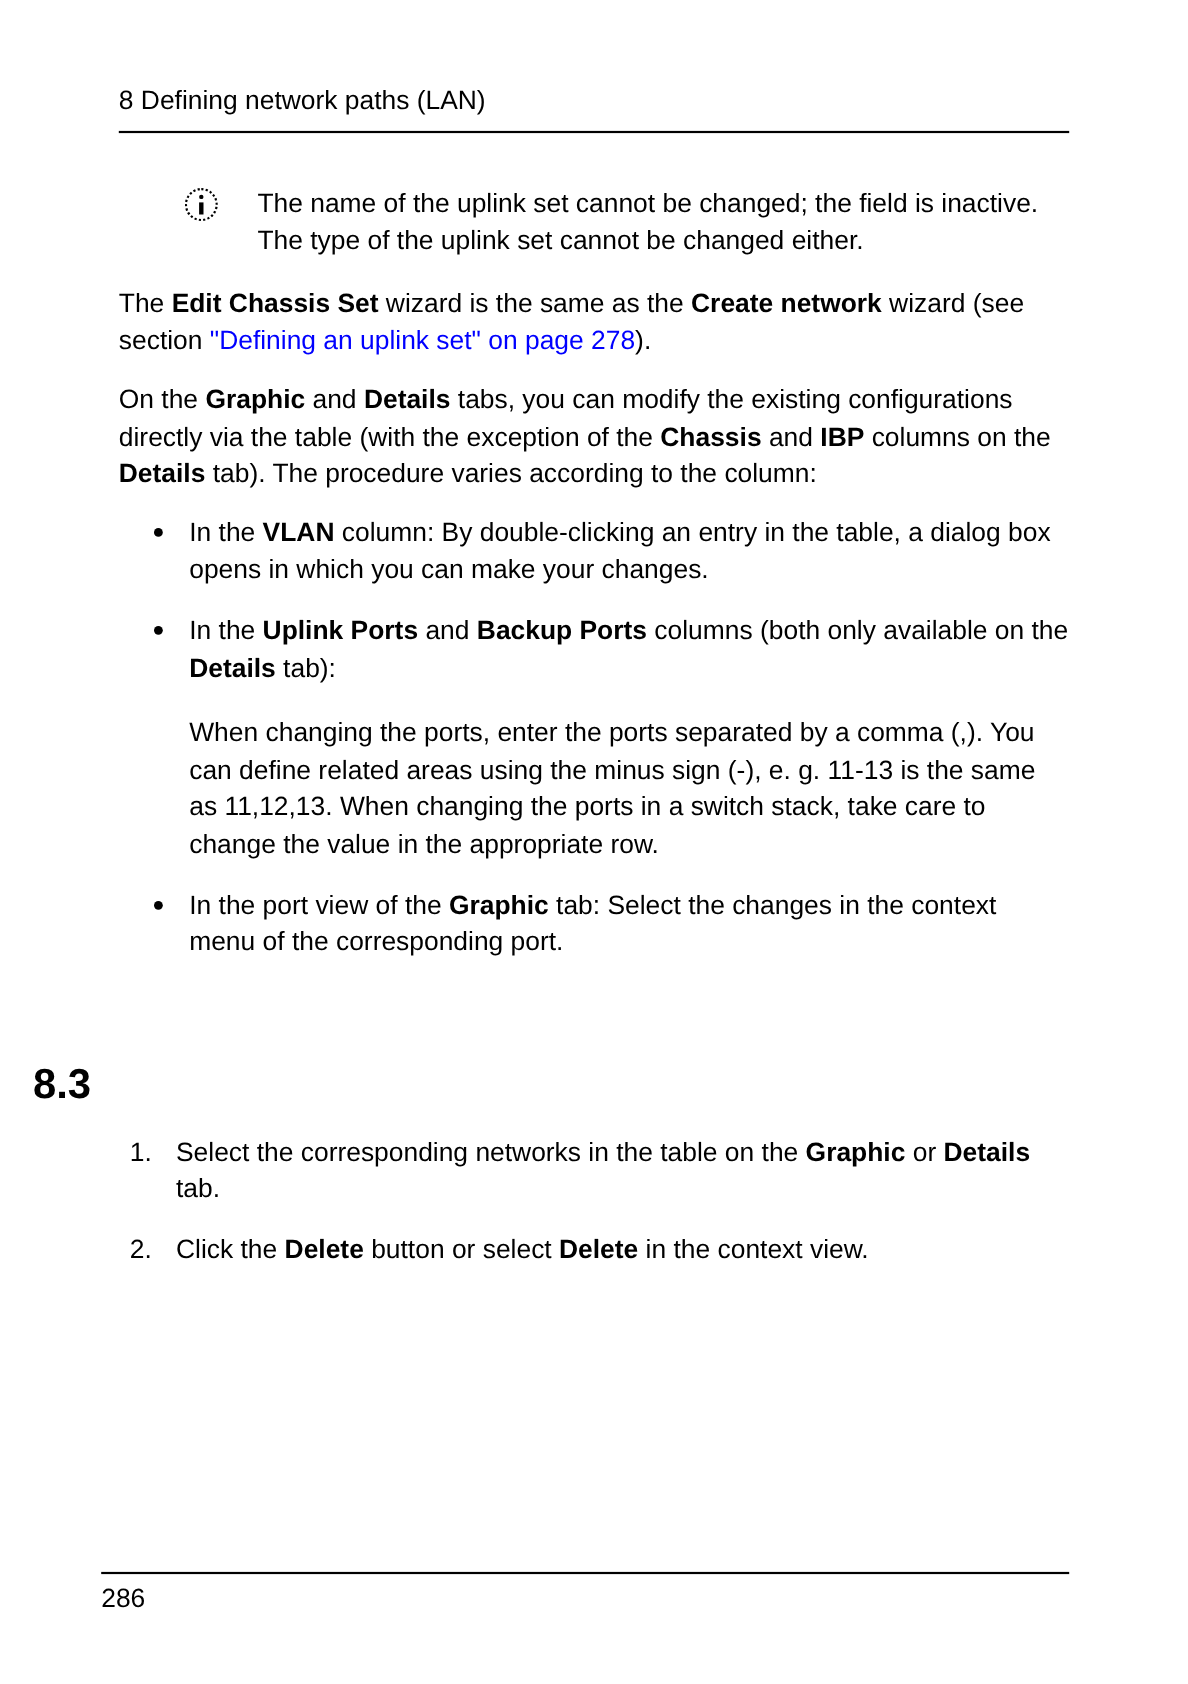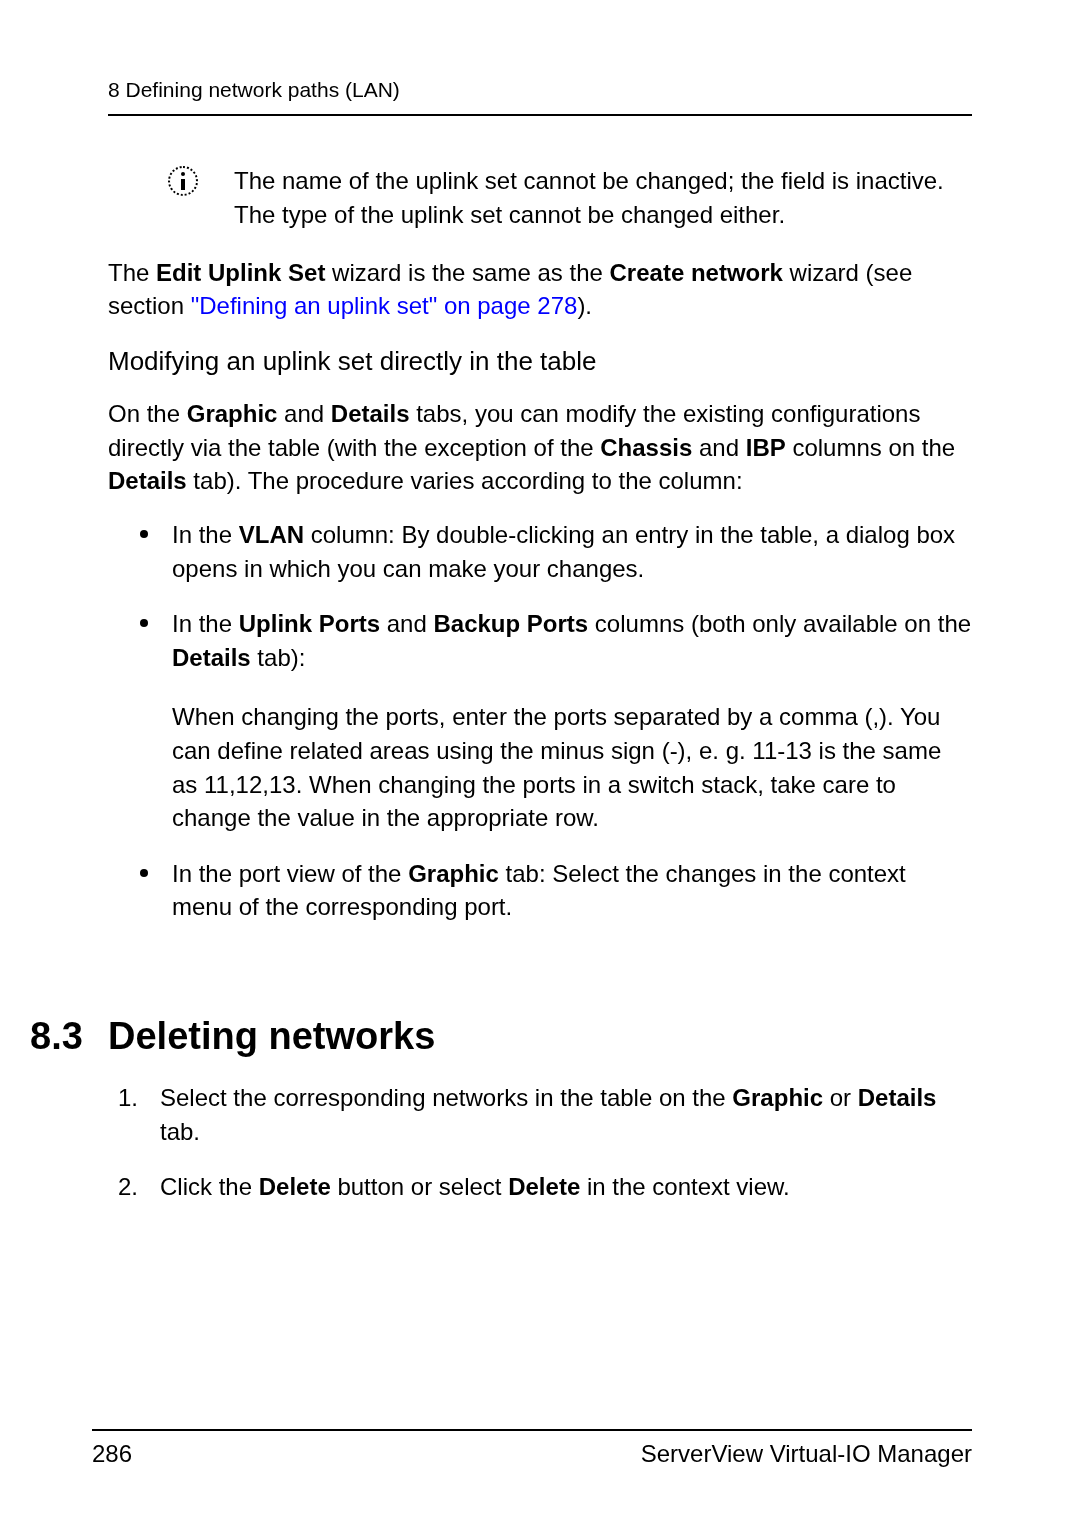--- a/index.html
+++ b/index.html
@@ -15,21 +15,21 @@
     line-height: 1.4;
   }
   .page {
     width: 1080px;
     min-height: 1531px;
     padding: 75px 108px 0 108px;
     box-sizing: border-box;
     position: relative;
   }
   .running-header {
-    font-size: 21px;
+    font-size: 24px;
     margin-bottom: 10px;
   }
   .header-rule {
     border: none;
     border-top: 2px solid #000000;
     margin: 0 0 48px 0;
   }
   .info-block {
     display: flex;
     align-items: flex-start;
@@ -167,58 +167,55 @@
 
   <div class="running-header">8 Defining network paths (LAN)</div>
   <hr class="header-rule">
 
   <div class="info-block">
     <div class="info-icon"></div>
     <div class="info-text">The name of the uplink set cannot be changed; the field is inactive. The type of the uplink set cannot be changed either.</div>
   </div>
 
   <p class="para">
-    <span>The </span><b>Edit Uplink Set</b><span> wizard is the same as the </span><b>Create network</b><span> wizard (see section </span><span class="link">"Defining an uplink set" on page 278</span><span>).</span>
+    <span>The </span><b>Edit Chassis Set</b><span> wizard is the same as the </span><b>Create network</b><span> wizard (see section </span><span class="link">"Defining an uplink set" on page 278</span><span>).</span>
   </p>
 
-  <div class="subheading">Modifying an uplink set directly in the table</div>
 
   <p class="para">
     <span>On the </span><b>Graphic</b><span> and </span><b>Details</b><span> tabs, you can modify the existing configurations directly via the table (with the exception of the </span><b>Chassis</b><span> and </span><b>IBP</b><span> columns on the </span><b>Details</b><span> tab). The procedure varies according to the column:</span>
   </p>
 
   <ul class="bullets">
     <li>
       <span>In the </span><b>VLAN</b><span> column: By double-clicking an entry in the table, a dialog box opens in which you can make your changes.</span>
     </li>
     <li>
       <span>In the </span><b>Uplink Ports</b><span> and </span><b>Backup Ports</b><span> columns (both only available on the </span><b>Details</b><span> tab):</span>
       <div class="subpara">When changing the ports, enter the ports separated by a comma (,). You can define related areas using the minus sign (-), e. g. 11-13 is the same as 11,12,13. When changing the ports in a switch stack, take care to change the value in the appropriate row.</div>
     </li>
     <li>
       <span>In the port view of the </span><b>Graphic</b><span> tab: Select the changes in the context menu of the corresponding port.</span>
     </li>
   </ul>
 
   <div class="section-heading">
     <div class="section-number">8.3</div>
-    <div class="section-title">Deleting networks</div>
   </div>
 
 
   <ol class="numbers">
     <li>
       <span>Select the corresponding networks in the table on the </span><b>Graphic</b><span> or </span><b>Details</b><span> tab.</span>
     </li>
     <li>
       <span>Click the </span><b>Delete</b><span> button or select </span><b>Delete</b><span> in the context view.</span>
     </li>
   </ol>
 
   <div class="footer">
     <hr class="footer-rule">
     <div class="footer-row">
       <span>286</span>
-      <span>ServerView Virtual-IO Manager</span>
     </div>
   </div>
 
 </div>
 
 </body></html>

